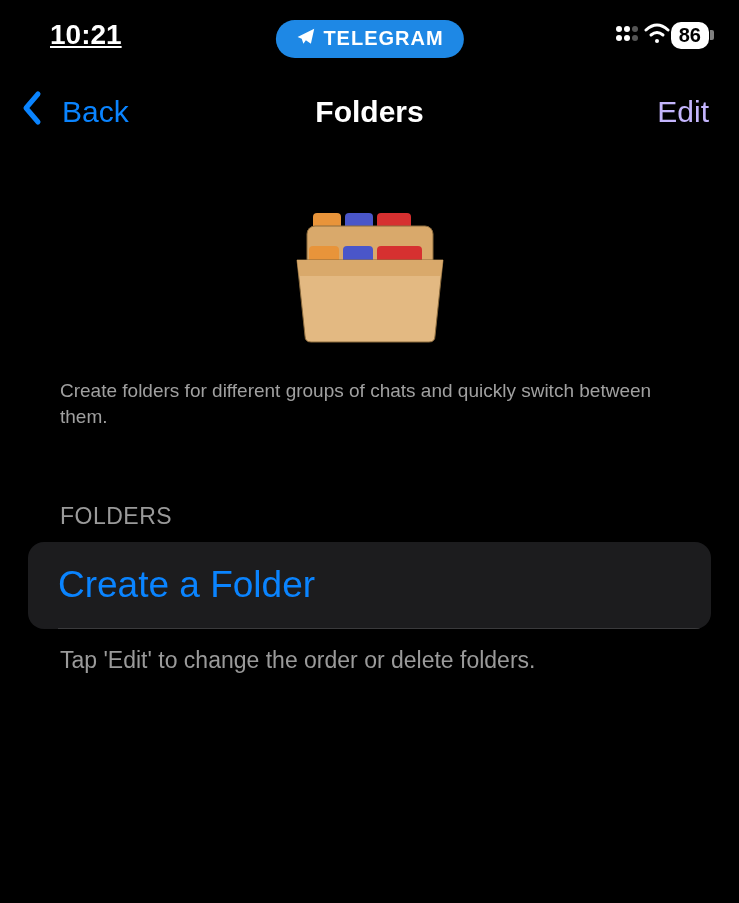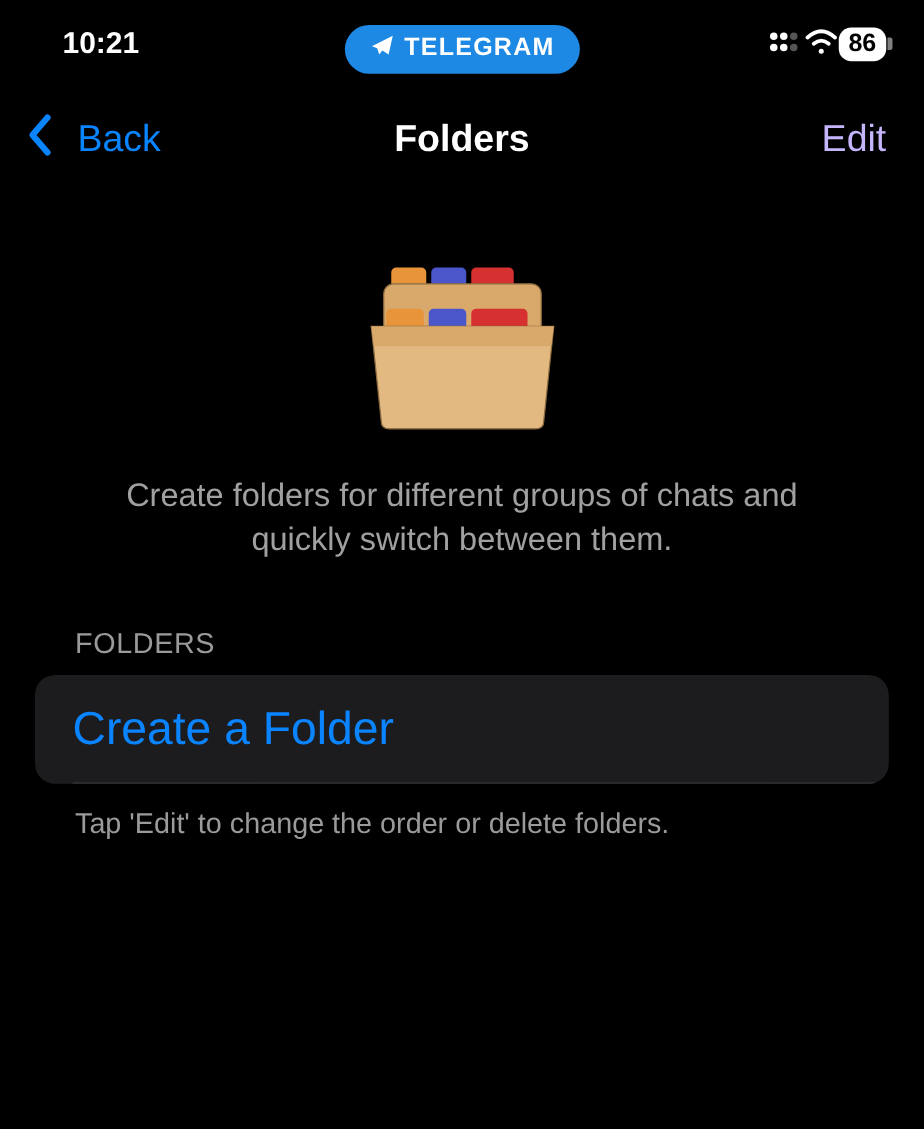--- a/index.html
+++ b/index.html
@@ -16,22 +16,23 @@
       overflow: hidden;
     }
     .status-bar {
       display: flex;
       align-items: center;
       justify-content: space-between;
       padding: 20px 30px 10px 50px;
       height: 60px;
     }
     .status-time {
-      font-size: 24px;
+      font-size: 28px;
       font-weight: 600;
+      text-decoration: underline;
     }
     .status-center {
       position: absolute;
       left: 50%;
       transform: translateX(-50%);
       top: 20px;
     }
     .telegram-pill {
       background: #1e88e5;
       border-radius: 22px;
@@ -110,26 +111,26 @@
       display: flex;
       justify-content: center;
       margin-top: 25px;
       margin-bottom: 30px;
     }
     .folder-svg {
       width: 170px;
       height: 160px;
     }
     .description {
-      text-align: center;
+      text-align: left;
       color: #a0a0a0;
-      font-size: 26px;
+      font-size: 19px;
       line-height: 1.35;
       padding: 0 60px;
-      margin-bottom: 52px;
+      margin-bottom: 74px;
     }
     .section-header {
       color: #9a9a9a;
       font-size: 23px;
       letter-spacing: 0.5px;
       padding-left: 60px;
       margin-bottom: 12px;
     }
     .list-group {
       background: #1c1c1e;

